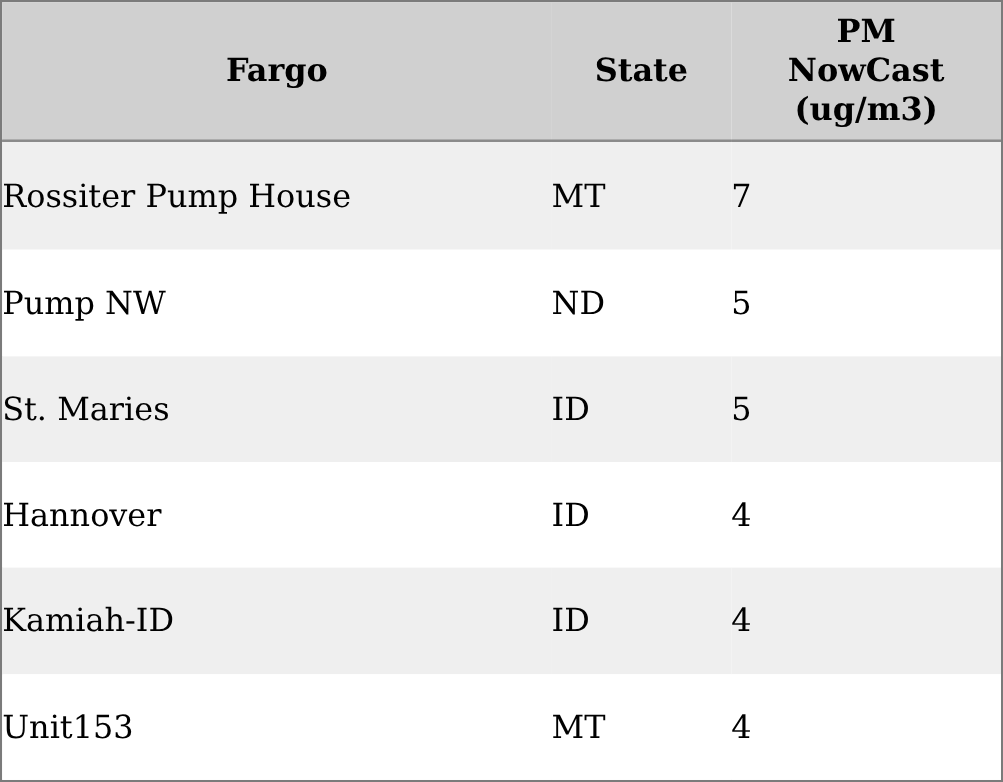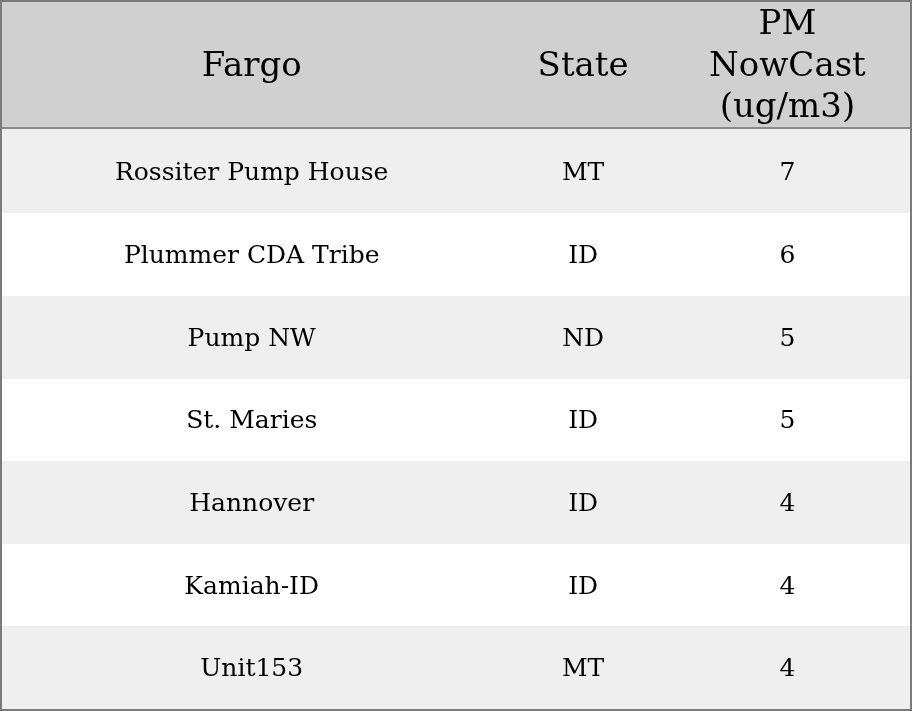--- a/index.html
+++ b/index.html
@@ -30,34 +30,34 @@
     border-collapse: collapse;
     table-layout: fixed;
   }
   col.col-site  { width: 55%; }
   col.col-state { width: 18%; }
   col.col-pm    { width: 27%; }
   thead th {
     height: 125px;
     background: var(--header-bg);
     border-bottom: 2px solid var(--header-sep);
-    font-weight: normal;
-    font-size: 34px;
+    font-weight: bold;
+    font-size: 29px;
     line-height: 1.22;
     text-align: center;
     vertical-align: middle;
     padding: 0;
   }
   thead th .hdr-text {
     display: inline-block;
     max-width: 175px;
   }
   tbody td {
-    font-size: 25px;
-    text-align: center;
+    font-size: 29px;
+    text-align: left;
     vertical-align: middle;
     padding: 0;
   }
   tbody tr { background: var(--row-bg); }
   tbody tr:nth-child(odd) { background: var(--row-alt-bg); }
 </style>
 </head>
 <body>
 
 <div class="table-wrap">
@@ -80,25 +80,20 @@
         </th>
       </tr>
     </thead>
     <tbody>
       <tr>
         <td>Rossiter Pump House</td>
         <td>MT</td>
         <td>7</td>
       </tr>
       <tr>
-        <td>Plummer CDA Tribe</td>
-        <td>ID</td>
-        <td>6</td>
-      </tr>
-      <tr>
         <td>Pump NW</td>
         <td>ND</td>
         <td>5</td>
       </tr>
       <tr>
         <td>St. Maries</td>
         <td>ID</td>
         <td>5</td>
       </tr>
       <tr>

